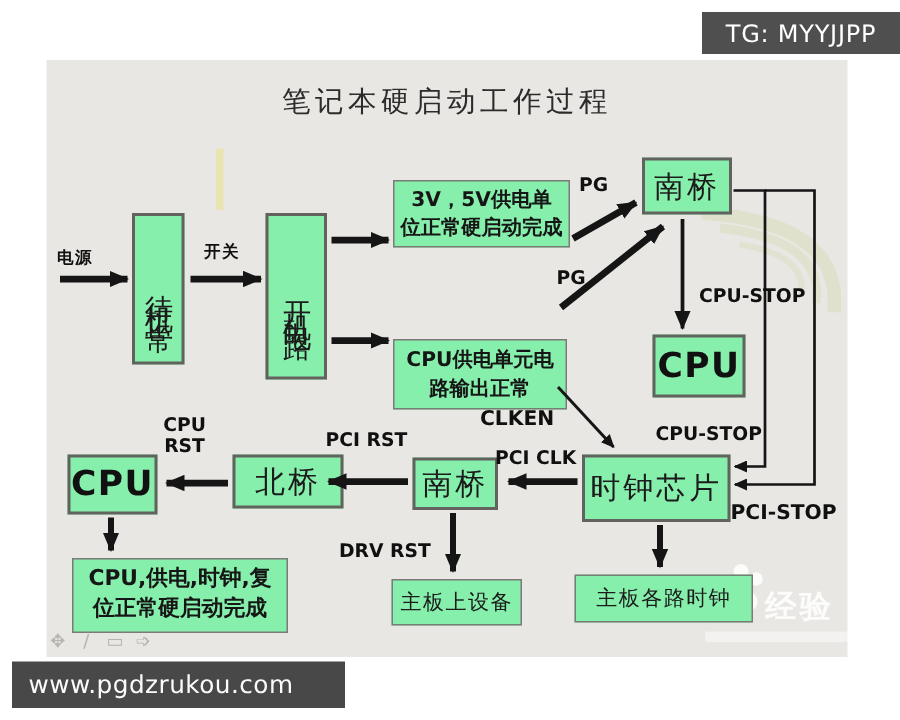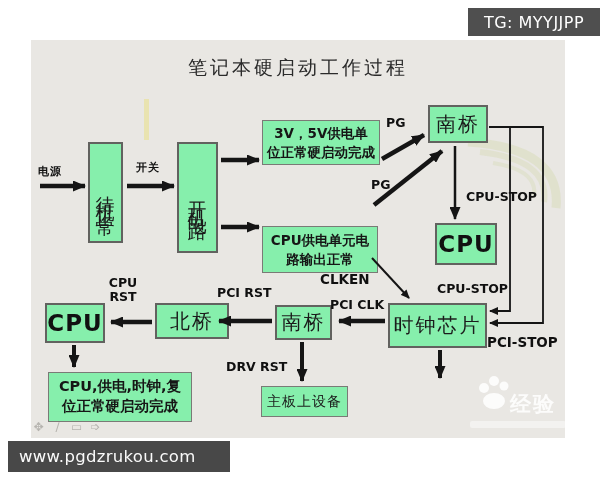--- a/index.html
+++ b/index.html
@@ -154,20 +154,23 @@
     <span class="cn14">主板上设备</span>
   </div>
 
   <div class="box thin" style="left:48px;top:372px;width:144px;height:50px;">
     <div class="twoline" style="font-size:14.5px;">
       <div>CPU,供电,时钟,复</div>
       <div>位正常硬启动完成</div>
     </div>
   </div>
 
+  <div class="box thin" style="left:383px;top:383px;width:119px;height:32px;">
+    <span class="cn14">主板各路时钟</span>
+  </div>
 
   <svg class="wires" width="600" height="480">
     <defs>
       <marker id="ah" markerUnits="userSpaceOnUse" markerWidth="13" markerHeight="11" refX="12" refY="5.5" orient="auto">
         <path d="M0,0 L13,5.5 L0,11 z" fill="#151515"></path>
       </marker>
       <marker id="ahs" markerUnits="userSpaceOnUse" markerWidth="9" markerHeight="8" refX="8" refY="4" orient="auto">
         <path d="M0,0 L9,4 L0,8 z" fill="#151515"></path>
       </marker>
     </defs>

